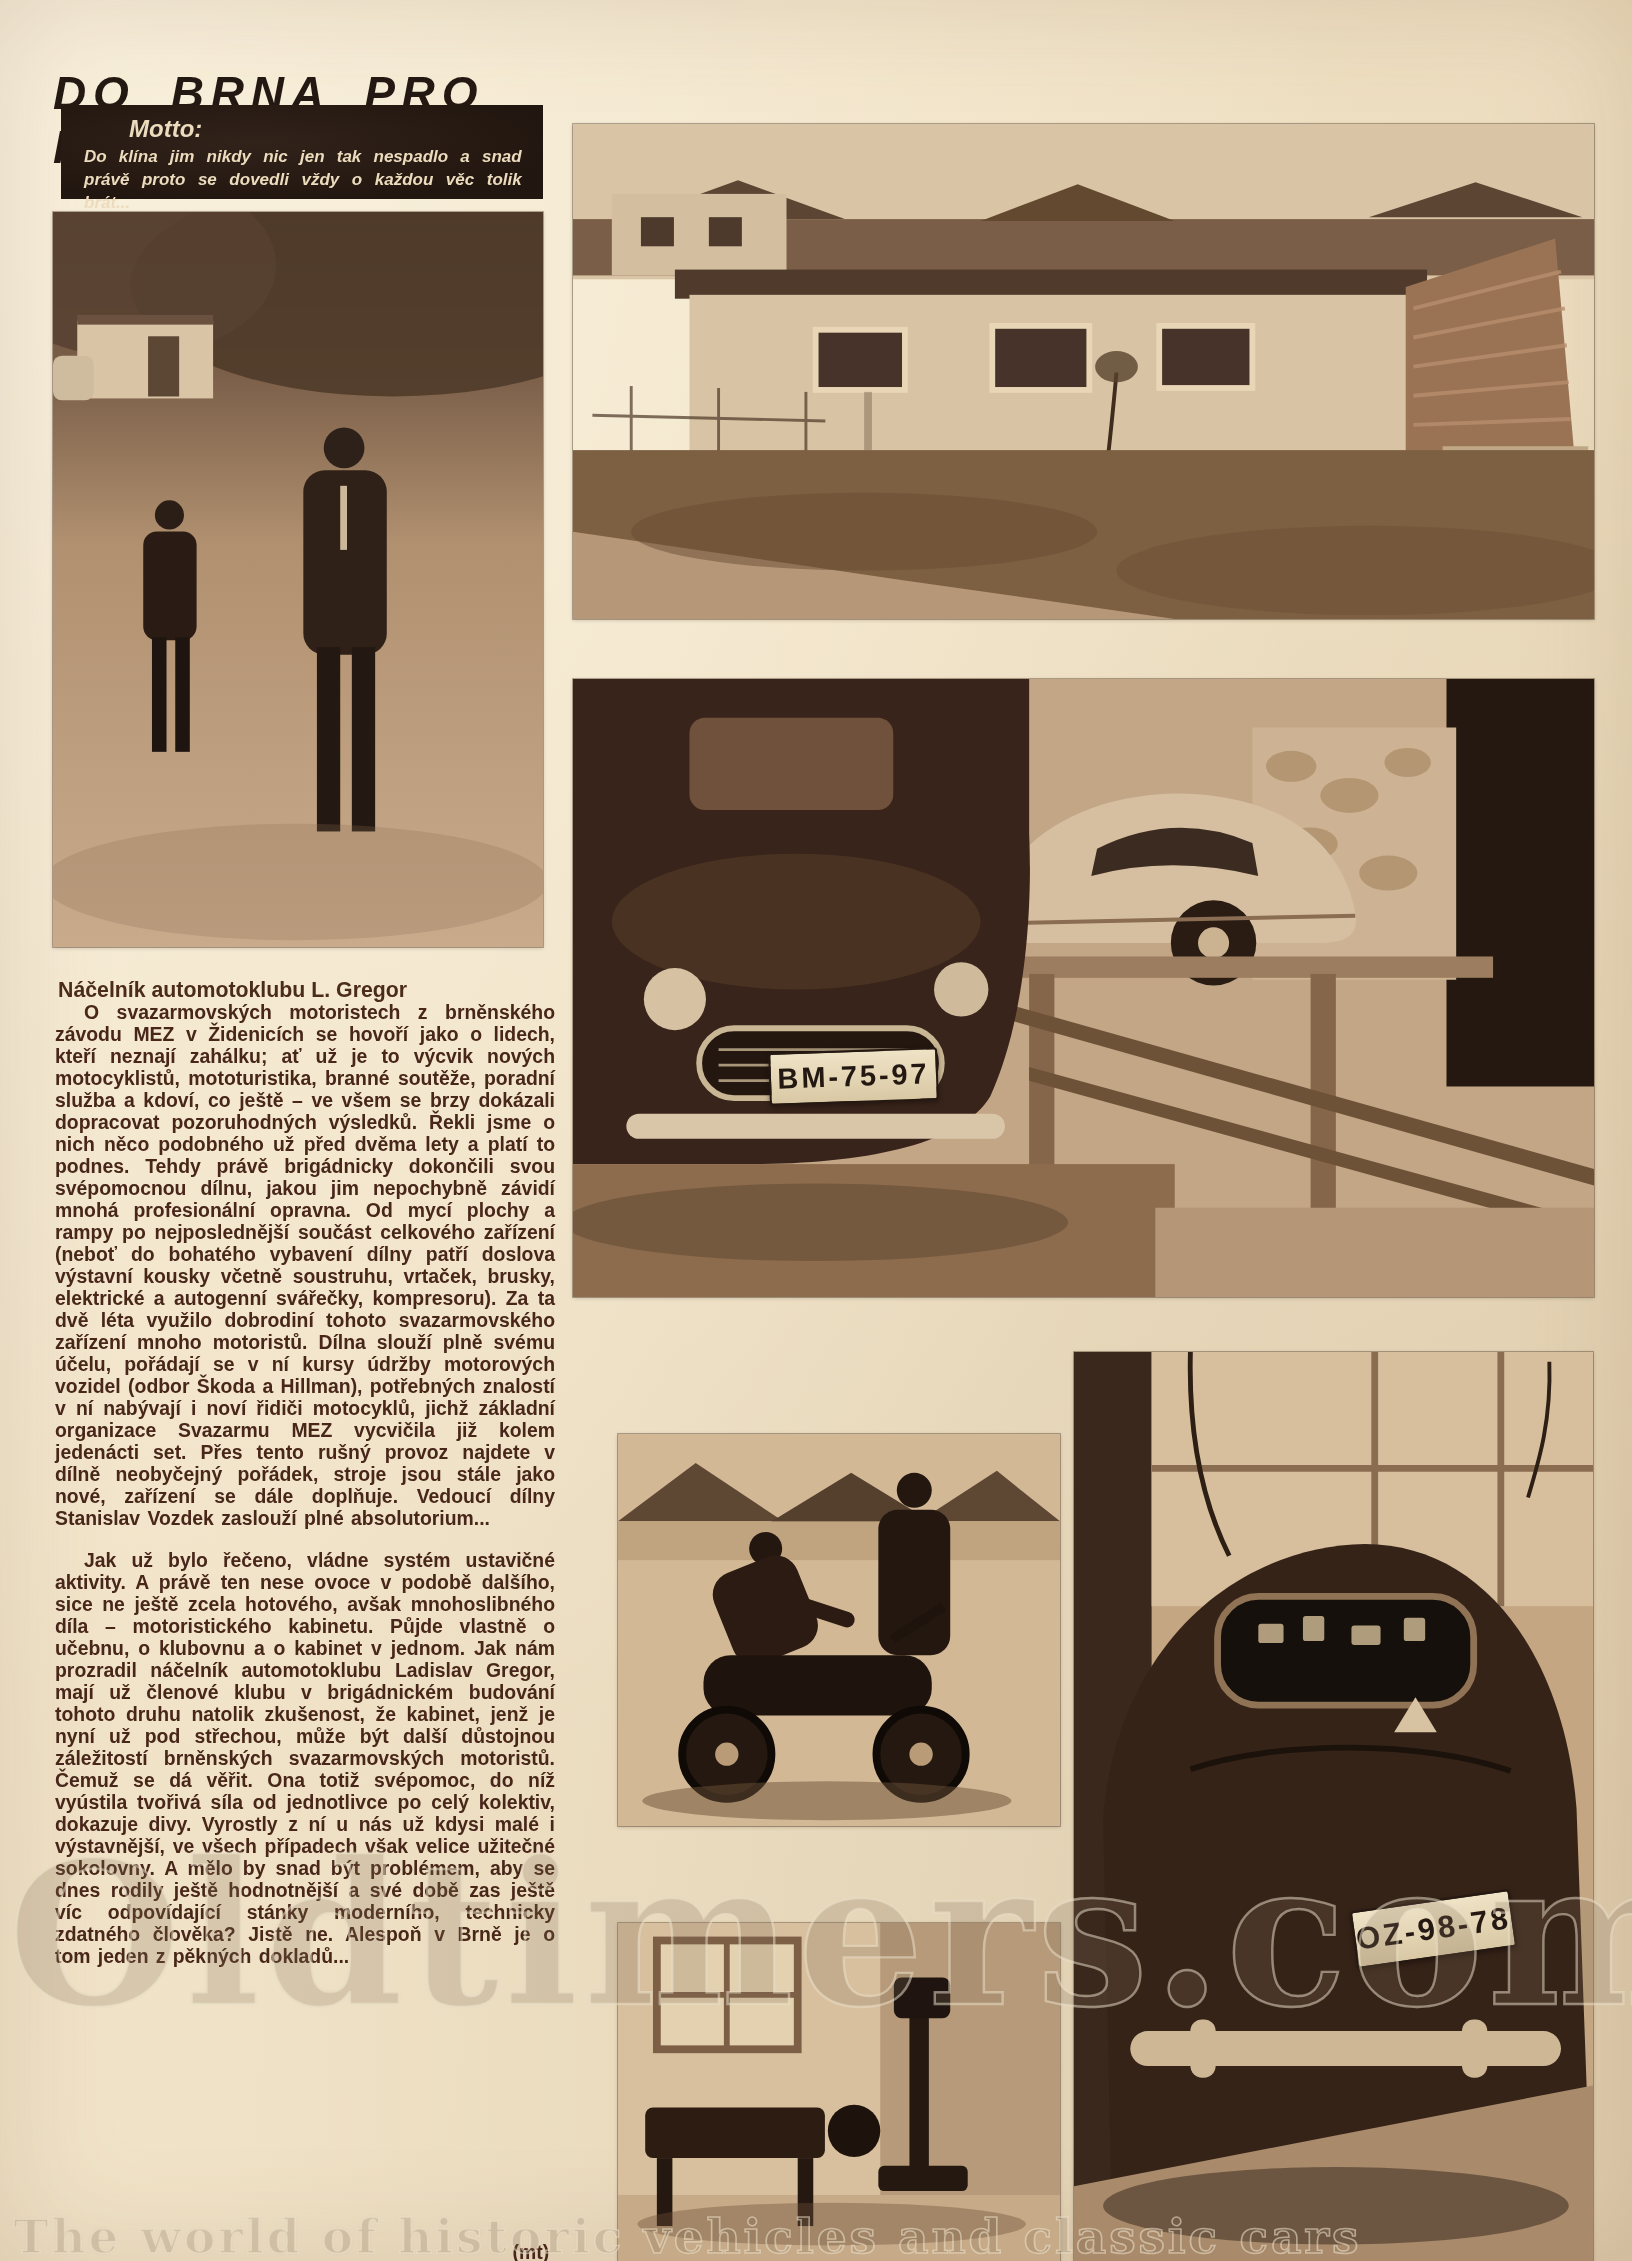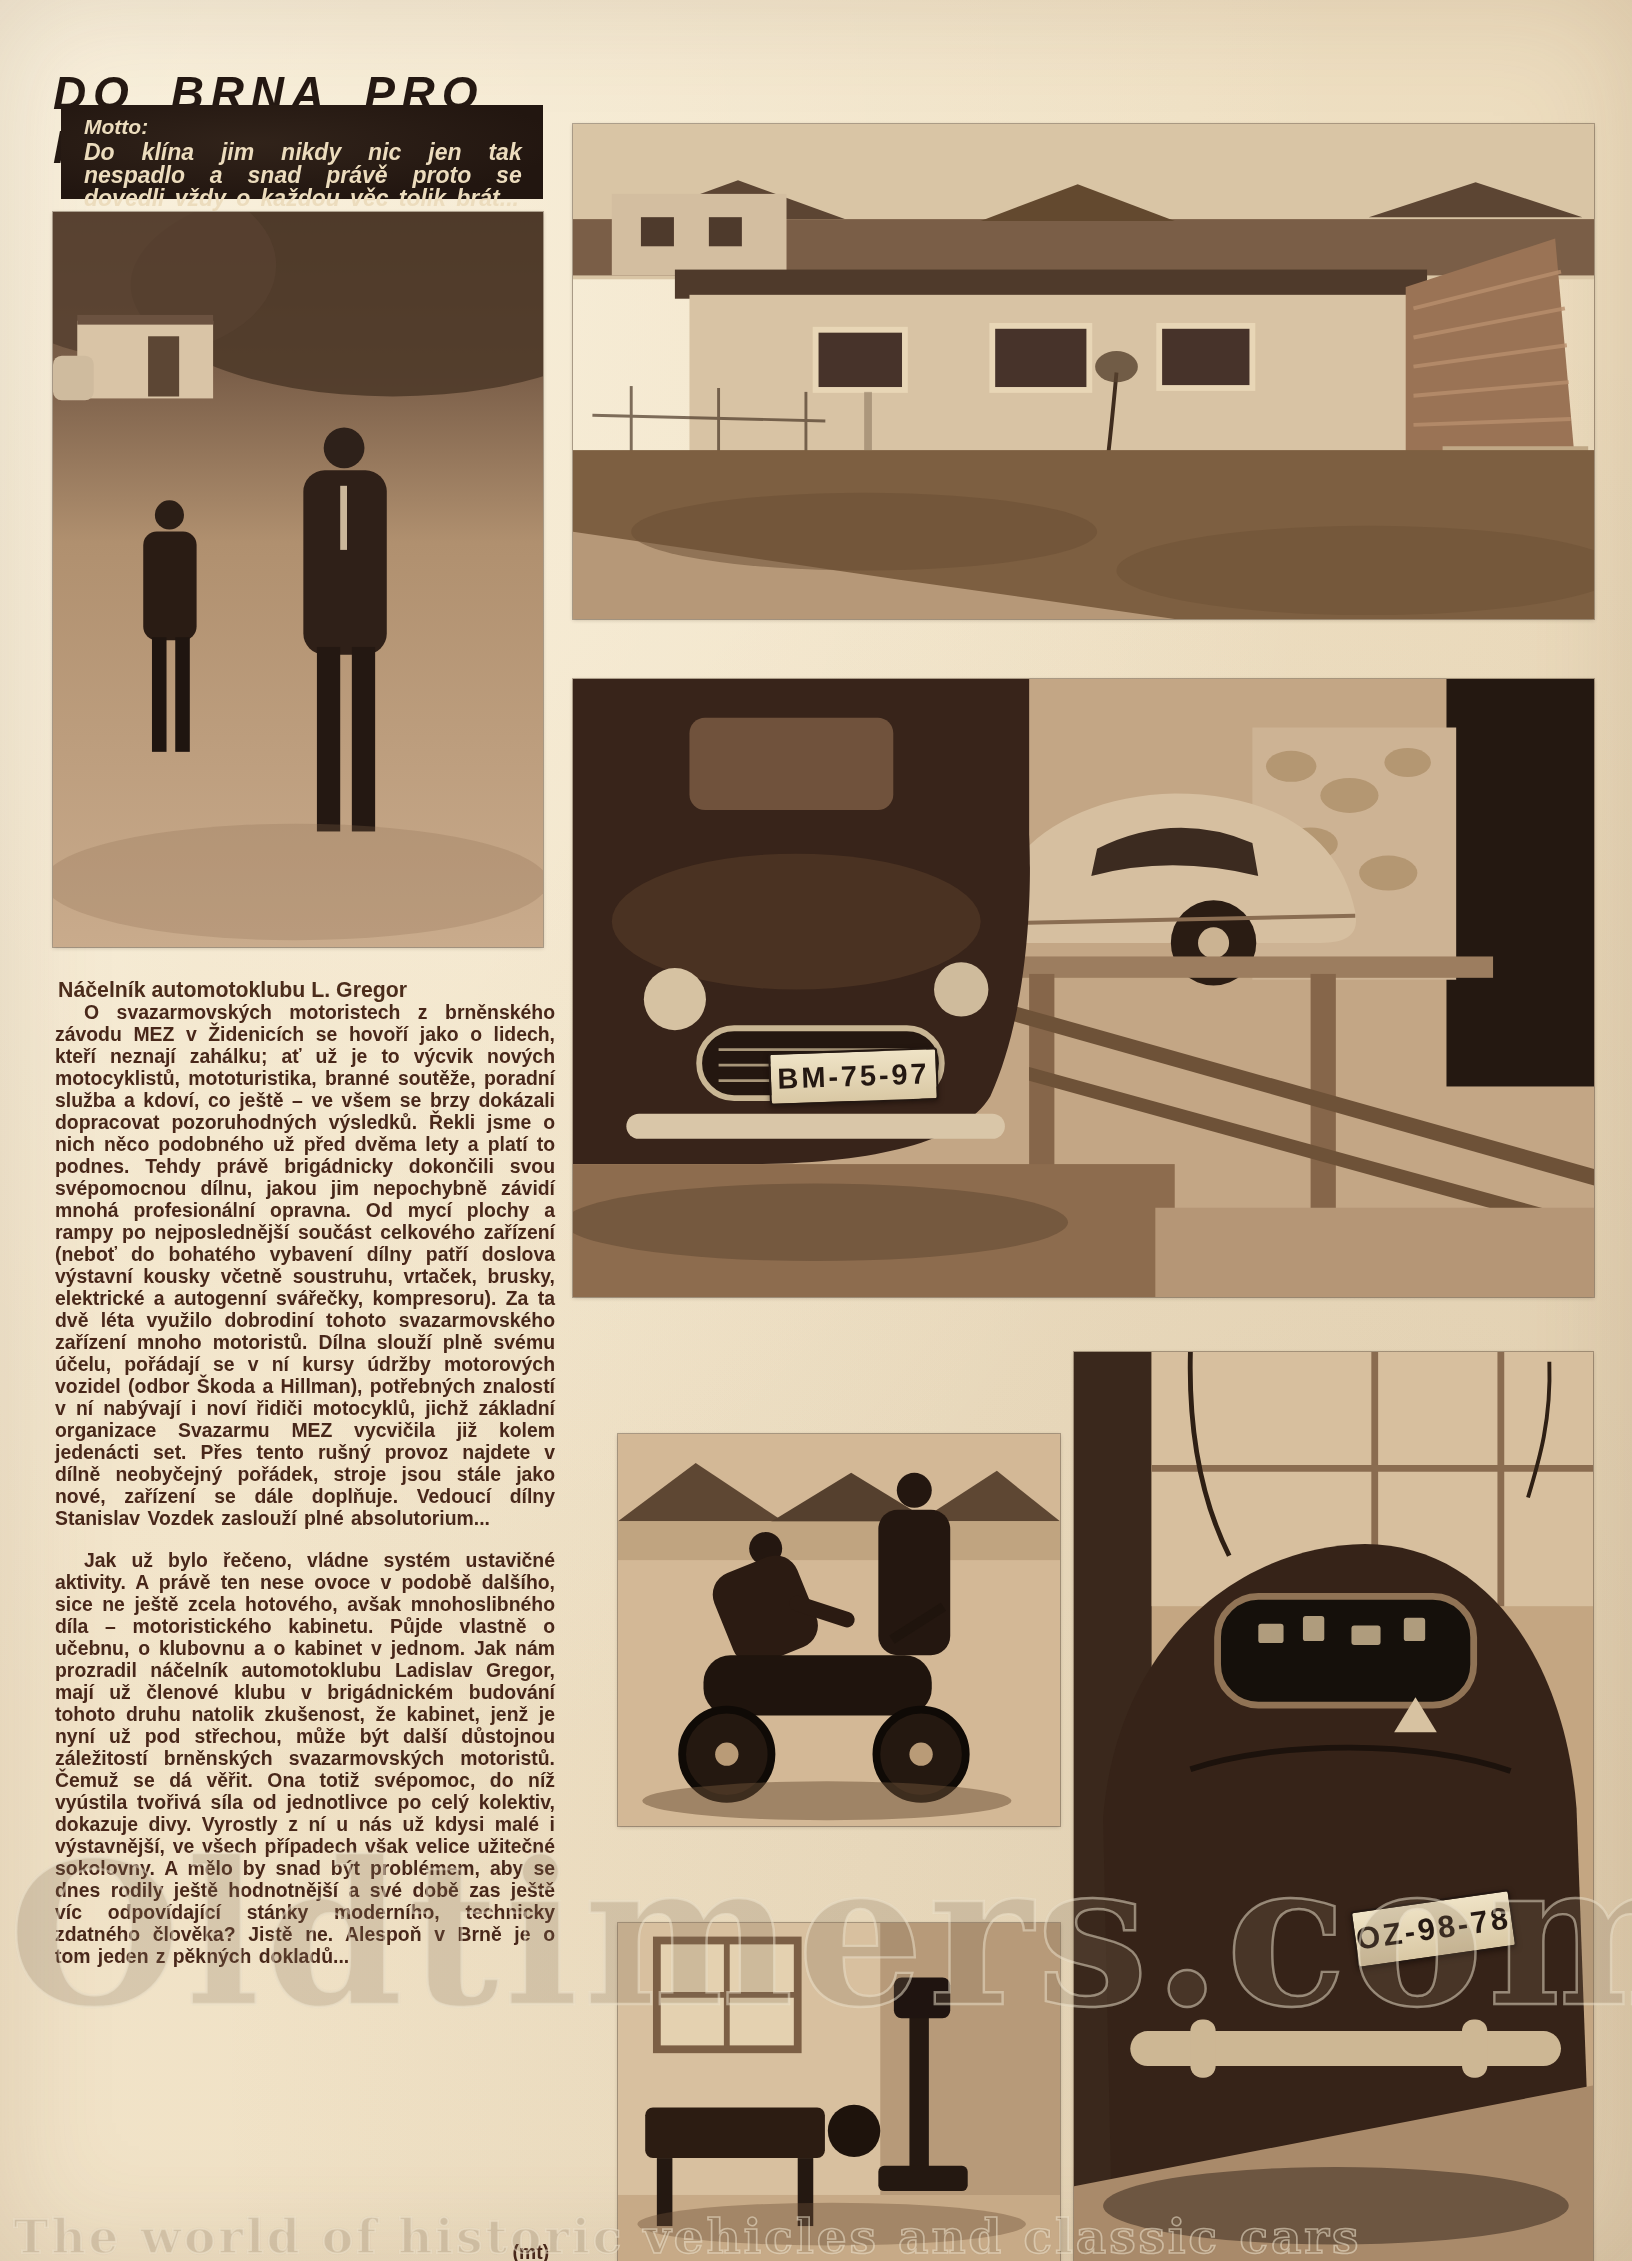--- a/index.html
+++ b/index.html
@@ -20,23 +20,23 @@
   .title{
     position:absolute;left:53px;top:35px;width:679px;
     font-size:46px;font-weight:800;font-style:italic;
     letter-spacing:6.8px;word-spacing:15.5px;color:#241812;
   }
   .motto-box{
     position:absolute;left:61px;top:105px;width:482px;height:94px;
     background:radial-gradient(ellipse at 40% 40%, #31231a, #221610 75%);
     color:#ecdcbd;padding:9.7px 21.3px 0 23px;box-sizing:border-box;
   }
-  .motto-label{font-size:21px;font-weight:800;font-style:italic;margin-bottom:1.9px;}
+  .motto-label{font-size:24px;font-weight:800;font-style:italic;margin-bottom:1.9px;margin-left:45px;}
   .motto-text{
-    font-size:23px;font-weight:800;font-style:italic;line-height:23px;
+    font-size:17px;font-weight:800;font-style:italic;line-height:23px;
     text-align:justify;word-spacing:3.9px;
   }
   
   .photo{position:absolute;margin:0;padding:0;overflow:hidden;
     box-shadow:0 0 0 1px rgba(60,40,25,.35), 0 1px 3.9px rgba(60,40,25,.25);}
   .photo svg{display:block;width:100%;height:100%;}
   .plate{
     position:absolute;display:flex;align-items:center;justify-content:center;
     background:linear-gradient(#efe3c6,#d9c8a4);
     border:2.9px solid #241812;border-radius:3.9px;

